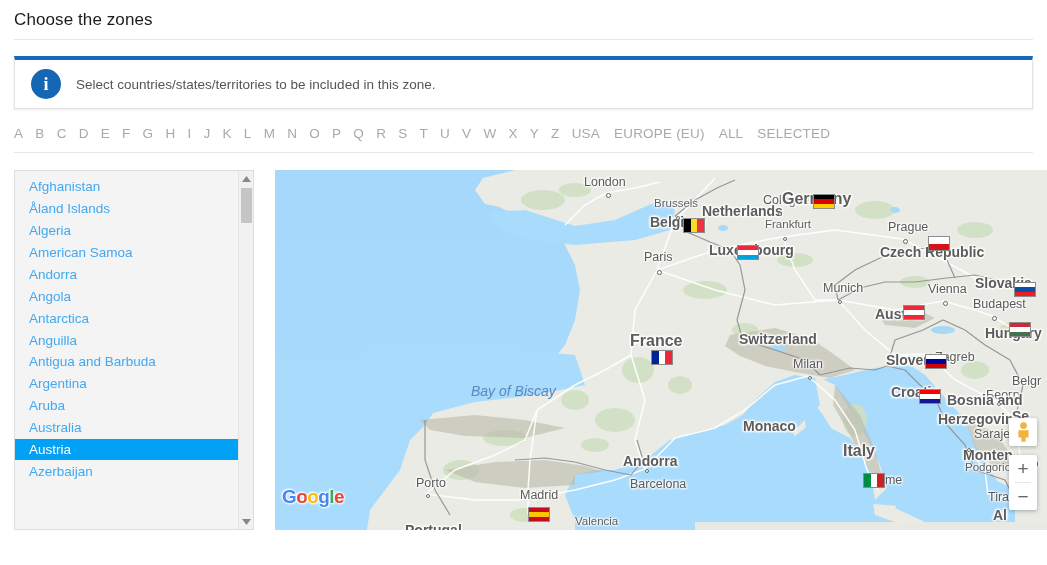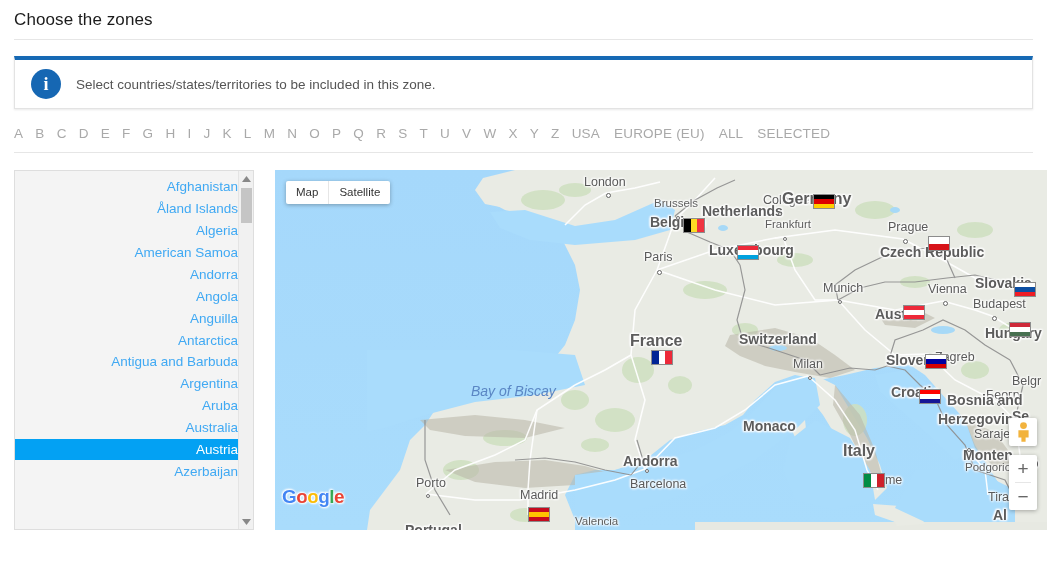--- a/index.html
+++ b/index.html
@@ -80,21 +80,20 @@
     background: #f4f4f4;
     border: 1px solid #dedede;
     position: relative;
     overflow: hidden;
     flex: 0 0 auto;
   }
   #country-list {
     position: absolute;
     top: 0; left: 0; right: 15px; bottom: 0;
     padding-top: 5px;
-    text-align: right;
   }
   .country-item {
     font-size: 13.5px;
     color: #40a9f3;
     padding: 3.45px 0 3.45px 14px;
     cursor: pointer;
     white-space: nowrap;
     line-height: 15px;
   }
   .country-item.selected {
@@ -303,22 +302,22 @@
 <div id="cols">
 
   <div id="country-panel">
     <div id="country-list">
         <div class="country-item">Afghanistan</div>
         <div class="country-item">Åland Islands</div>
         <div class="country-item">Algeria</div>
         <div class="country-item">American Samoa</div>
         <div class="country-item">Andorra</div>
         <div class="country-item">Angola</div>
+        <div class="country-item">Antarctica</div>
         <div class="country-item">Anguilla</div>
-        <div class="country-item">Antarctica</div>
         <div class="country-item">Antigua and Barbuda</div>
         <div class="country-item">Argentina</div>
         <div class="country-item">Aruba</div>
         <div class="country-item">Australia</div>
         <div class="country-item selected">Austria</div>
         <div class="country-item">Azerbaijan</div>
       </div>
     <div id="scrollbar">
       <div class="sb-arrow" id="sb-up">
         <svg width="9" height="6" viewBox="0 0 9 6">
@@ -584,24 +583,20 @@
           <i style="background: rgb(255, 255, 255);"></i>
           <i style="background: rgb(205, 33, 42);"></i>
         </div>
         <div class="flag horz" title="Spain" style="left: 253px; top: 337px;">
           <i style="background: rgb(198, 11, 30);"></i>
           <i style="background: rgb(255, 196, 0);"></i>
           <i style="background: rgb(198, 11, 30);"></i>
         </div>
       </div>
 
-    <div id="map-type-ctrl">
-        <div class="map-type-btn">Map</div>
-        <div class="map-type-btn">Satellite</div>
-      </div>
 
     <div id="pegman-ctrl">
       <svg width="15" height="20" viewBox="0 0 15 20">
         <circle cx="7.5" cy="3.6" r="3.4" fill="#f2b33d"></circle>
         <path d="M2.4 8.2 h10.2 v7.4 h-3 v4.2 h-4.2 v-4.2 h-3 z" fill="#f2b33d"></path>
       </svg>
     </div>
 
     <div id="zoom-ctrl">
       <div class="zoom-btn">+</div>

